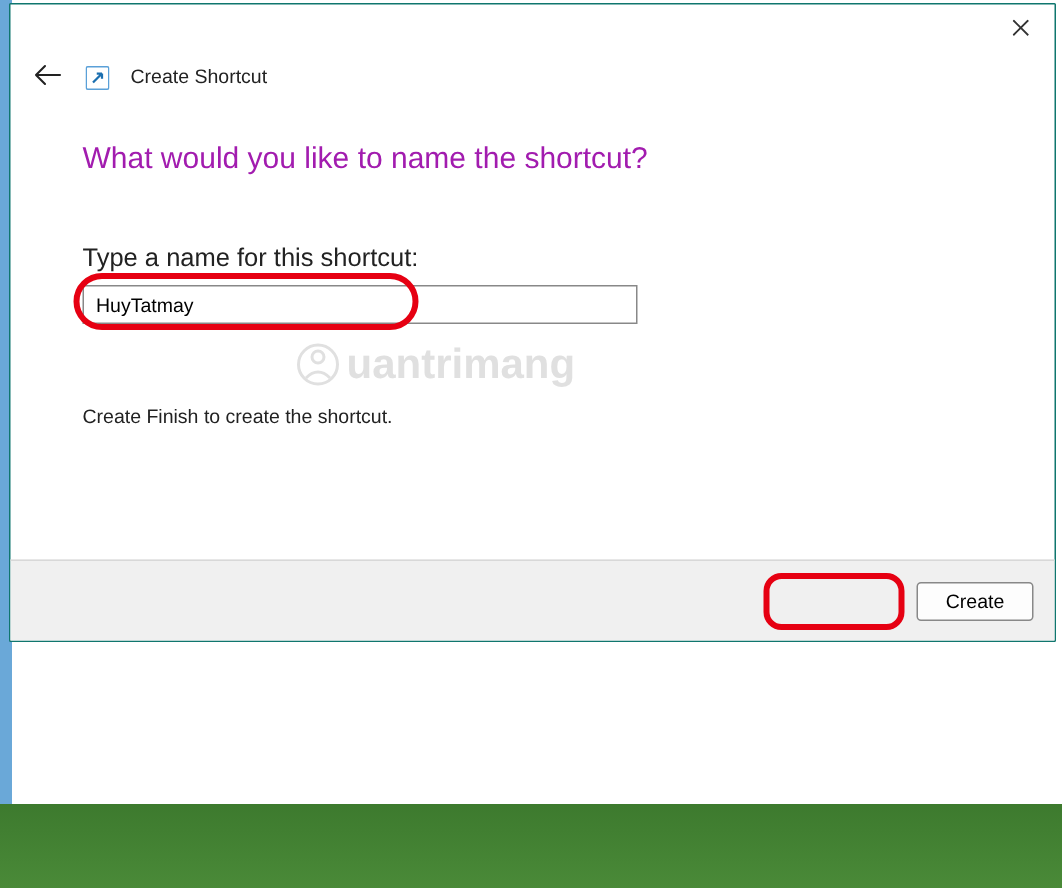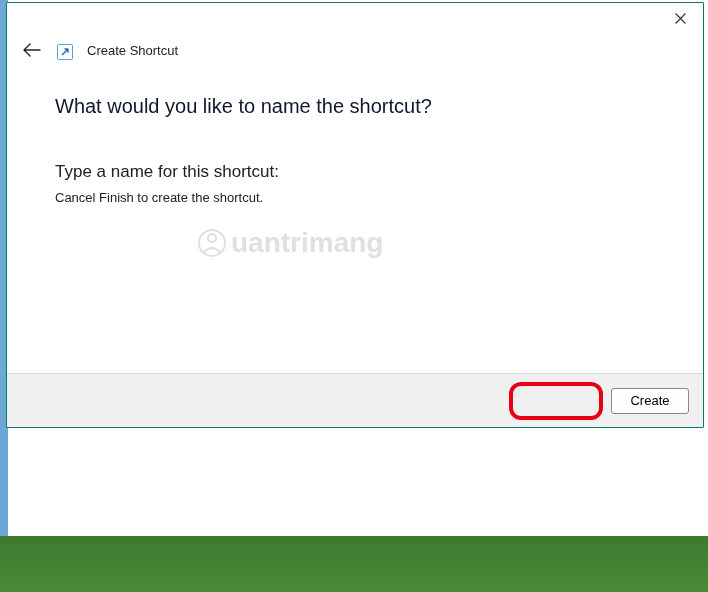--- a/index.html
+++ b/index.html
@@ -77,21 +77,21 @@
     .header-title {
       font-size: 13px;
       color: #222;
     }
     .content {
       flex: 1;
       padding: 34px 40px 0 48px;
       position: relative;
     }
     .heading {
-      color: #0f172a;
+      color: #a21caf;
       font-size: 20px;
       font-weight: 400;
       margin-bottom: 44px;
     }
     .label {
       font-size: 17px;
       color: #222;
       margin-bottom: 8px;
     }
     .input-wrap {
@@ -198,22 +198,26 @@
       <path d="M5 11 L11 5 M11 5 L7.5 5 M11 5 L11 8.5" stroke="#1b6fb0" stroke-width="1.5" fill="none"></path>
     </svg>
     <span class="header-title">Create Shortcut</span>
   </div>
 
   <div class="content">
     <h1 class="heading">What would you like to name the shortcut?</h1>
 
     <div class="label">Type a name for this shortcut:</div>
 
-
-    <div class="instruction">Cancel Finish to create the shortcut.</div>
+    <div class="input-wrap">
+      <input class="input" type="text" value="HuyTatmay" style="">
+      <div class="highlight-input"></div>
+    </div>
+
+    <div class="instruction">Create Finish to create the shortcut.</div>
 
     <div class="watermark">
       <svg viewBox="0 0 30 30">
         <circle cx="15" cy="15" r="13" fill="none" stroke="#e0e0e0" stroke-width="2"></circle>
         <circle cx="15" cy="10" r="4" fill="none" stroke="#e0e0e0" stroke-width="2"></circle>
         <path d="M7 24 Q15 16 23 24" fill="none" stroke="#e0e0e0" stroke-width="2"></path>
       </svg>
       <span>uantrimang</span>
     </div>
   </div>

